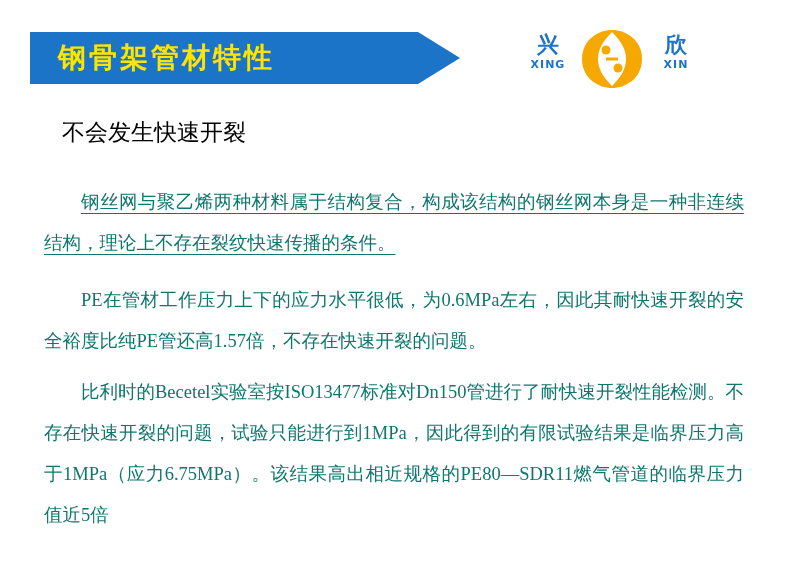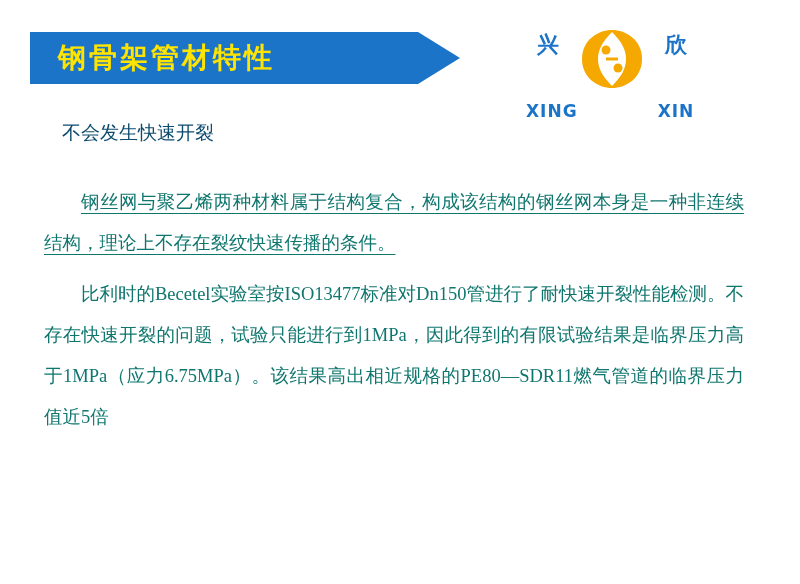--- a/index.html
+++ b/index.html
@@ -63,45 +63,44 @@
     text-align: center;
   }
   .logo-left { left: 0; }
   .logo-right { right: 0; }
   .logo-cn {
     font-size: 22px;
     line-height: 26px;
     display: block;
   }
   .logo-en {
-    font-size: 17px;
+    font-size: 11px;
     line-height: 14px;
     letter-spacing: 1px;
     display: block;
-    margin-top: 46px;
   }
   .logo-mark {
     position: absolute;
     left: 50px;
     top: 0;
     width: 72px;
     height: 62px;
   }
 
   
   .content {
     position: absolute;
     left: 0;
     top: 118px;
     width: 800px;
   }
   .lead {
     margin: 0 0 0 62px;
-    font-size: 19px;
-    color: #0c4a6e;
+    font-size: 23px;
+    color: #000000;
     font-family: "DejaVu Sans", sans-serif;
     line-height: 28px;
   }
   .para {
     margin: 0;
     padding: 0 56px 0 44px;
     font-size: 18.5px;
     line-height: 41px;
     color: #0f766e;
     text-indent: 2em;
@@ -140,14 +139,15 @@
     <div class="logo-right">
       <span class="logo-cn">欣</span>
       <span class="logo-en">XIN</span>
     </div>
   </div>
 </div>
 
 <div class="content">
   <p class="lead">不会发生快速开裂</p>
   <p class="para p1">钢丝网与聚乙烯两种材料属于结构复合，构成该结构的钢丝网本身是一种非连续结构，理论上不存在裂纹快速传播的条件。</p>
+  <p class="para p2">PE在管材工作压力上下的应力水平很低，为0.6MPa左右，因此其耐快速开裂的安全裕度比纯PE管还高1.57倍，不存在快速开裂的问题。</p>
   <p class="para p3">比利时的Becetel实验室按ISO13477标准对Dn150管进行了耐快速开裂性能检测。不存在快速开裂的问题，试验只能进行到1MPa，因此得到的有限试验结果是临界压力高于1MPa（应力6.75MPa）。该结果高出相近规格的PE80—SDR11燃气管道的临界压力值近5倍</p>
 </div>
 
 </body></html>

